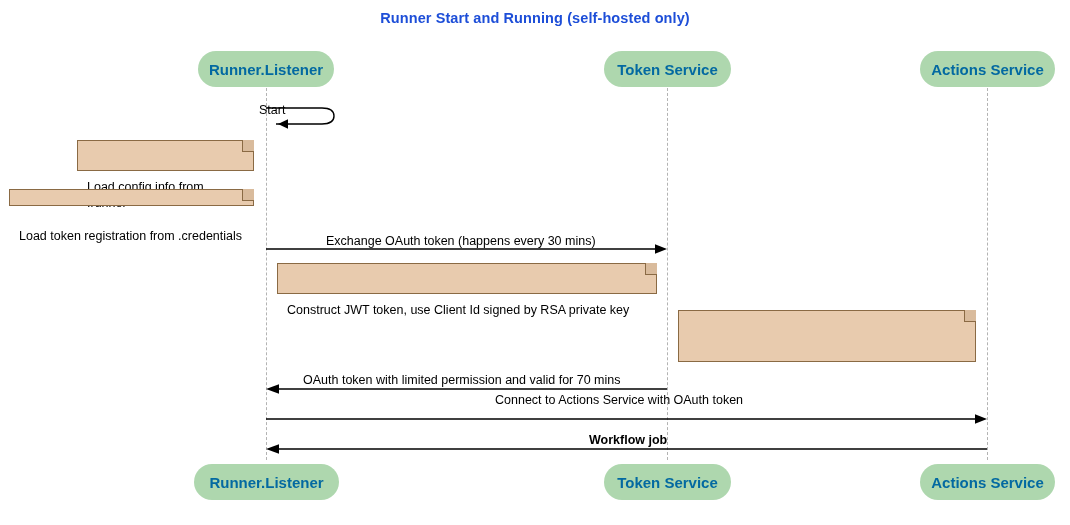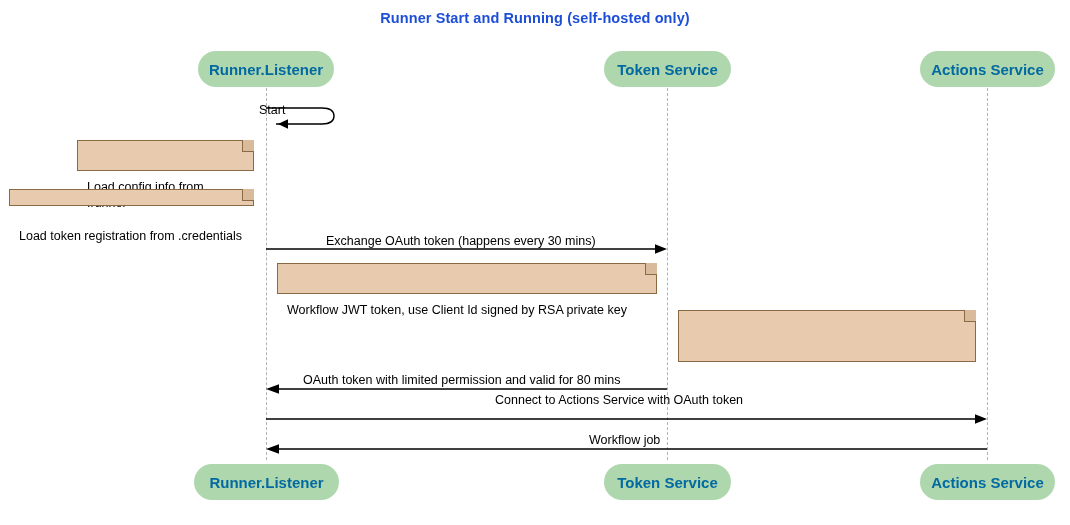--- a/index.html
+++ b/index.html
@@ -124,38 +124,38 @@
   </div>
 
   <div class="msg-label" style="left:326px; top:234px;">Exchange OAuth token (happens every 30 mins)</div>
   <svg class="msg-svg" style="left:266px; top:243px;" width="402" height="12">
     <line x1="0" y1="6" x2="395" y2="6" stroke="#000" stroke-width="1.4"></line>
     <path d="M 401 6 L 389 1.2 L 389 10.8 Z" fill="#000"></path>
   </svg>
 
   <div class="note" style="left:277px; top:263px; width:380px; height:31px;">
     <span class="fold"></span>
-    <span>Workflow JWT token, use Client Id signed by RSA private key</span>
+    <span>Construct JWT token, use Client Id signed by RSA private key</span>
   </div>
 
   <div class="note" style="left:678px; top:310px; width:298px; height:52px;">
     <span class="fold"></span>
   </div>
 
-  <div class="msg-label" style="left:303px; top:373px;">OAuth token with limited permission and valid for 80 mins</div>
+  <div class="msg-label" style="left:303px; top:373px;">OAuth token with limited permission and valid for 70 mins</div>
   <svg class="msg-svg" style="left:266px; top:383px;" width="402" height="12">
     <line x1="7" y1="6" x2="401" y2="6" stroke="#000" stroke-width="1.4"></line>
     <path d="M 0 6 L 13 1.2 L 13 10.8 Z" fill="#000"></path>
   </svg>
 
   <div class="msg-label" style="left:495px; top:393px;">Connect to Actions Service with OAuth token</div>
   <svg class="msg-svg" style="left:266px; top:413px;" width="722" height="12">
     <line x1="0" y1="6" x2="715" y2="6" stroke="#000" stroke-width="1.4"></line>
     <path d="M 721 6 L 709 1.2 L 709 10.8 Z" fill="#000"></path>
   </svg>
 
-  <div class="msg-label" style="left:589px; top:433px;">Workflow job</div>
+  <div class="msg-label" style="left:589px; top:433px;font-weight:bold;">Workflow job</div>
   <svg class="msg-svg" style="left:266px; top:443px;" width="722" height="12">
     <line x1="7" y1="6" x2="721" y2="6" stroke="#000" stroke-width="1.4"></line>
     <path d="M 0 6 L 13 1.2 L 13 10.8 Z" fill="#000"></path>
   </svg>
 
 </div>
 
 </body></html>

